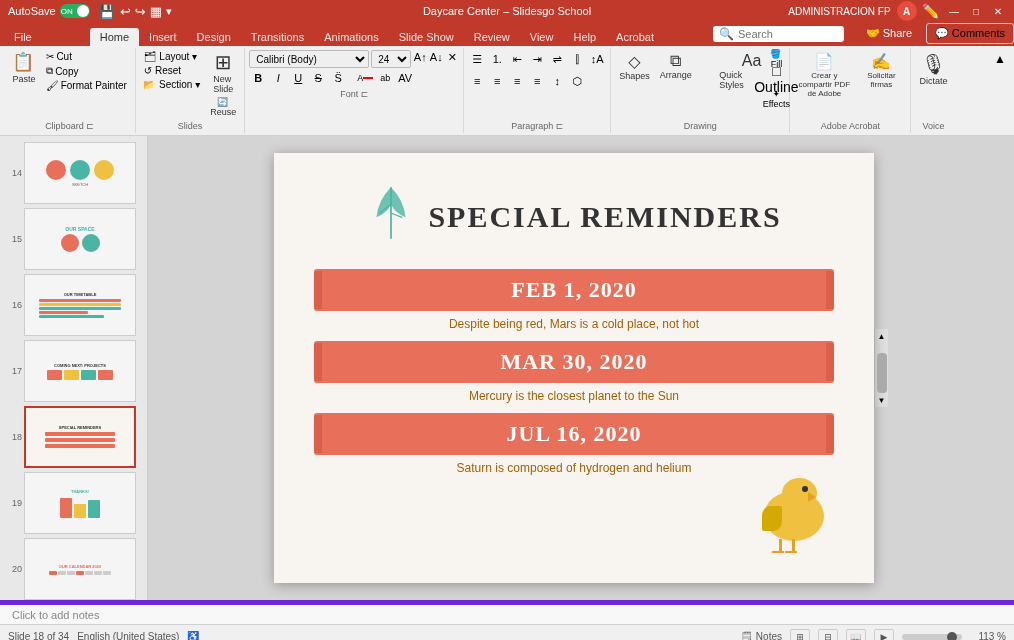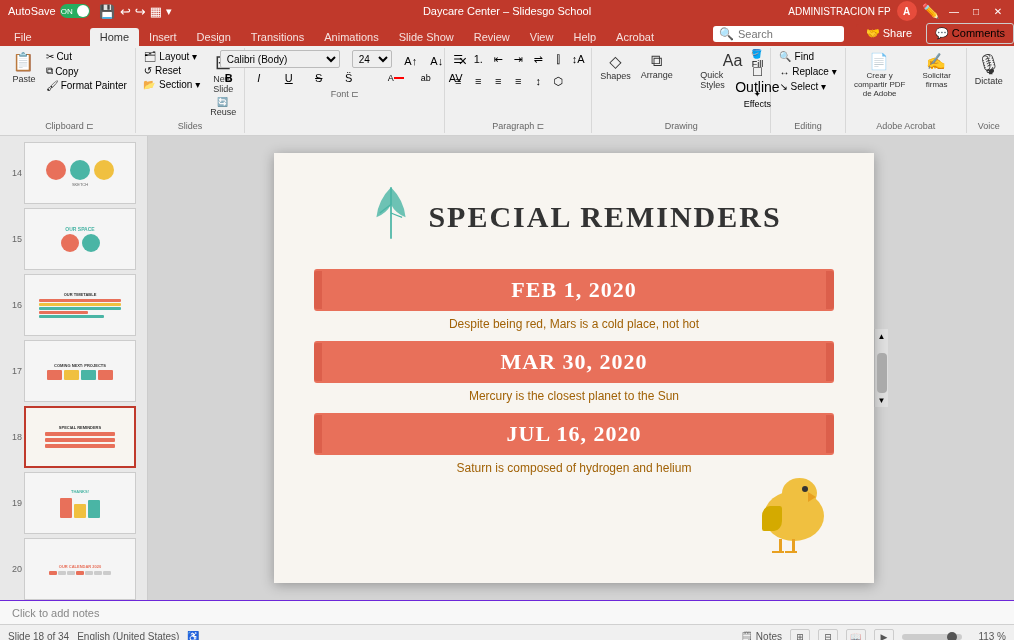--- a/index.html
+++ b/index.html
@@ -41,21 +41,21 @@
     .ribbon-group-label { font-size: 9px; color: #666; margin-top: 2px; }
     .ribbon-btn {
       display: flex; flex-direction: column; align-items: center; padding: 2px 4px; cursor: pointer;
       border-radius: 3px; min-width: 32px; font-size: 9px; color: #333;
     }
     .ribbon-btn .icon { font-size: 18px; line-height: 1.2; }
     .ribbon-btn-small { display: flex; align-items: center; gap: 2px; padding: 1px 4px; cursor: pointer; border-radius: 2px; font-size: 10px; }
 
     
     .font-group-inner { display: flex; flex-direction: column; gap: 1px; }
-    .font-row { display: flex; align-items: flex-end; gap: 12px; }
+    .font-row { display: flex; align-items: flex-start; gap: 2px; }
     .font-select { height: 18px; font-size: 10px; border: 1px solid #bbb; border-radius: 2px; padding: 0 2px; width: 120px; }
     .font-size-select { height: 18px; font-size: 10px; border: 1px solid #bbb; border-radius: 2px; padding: 0 2px; width: 40px; }
     .font-size-btn { width: 14px; height: 14px; background: none; border: none; cursor: pointer; font-size: 11px; }
     .format-btn { width: 18px; height: 18px; background: none; border: 1px solid transparent; cursor: pointer; font-size: 11px; border-radius: 2px; display: flex; align-items: center; justify-content: center; }
     .share-btn { background: #c0392b; color: white; border: none; border-radius: 3px; padding: 3px 10px; font-size: 11px; cursor: pointer; }
     .comment-btn { background: none; border: 1px solid #ccc; border-radius: 3px; padding: 3px 8px; font-size: 11px; cursor: pointer; }
 
     
     #main { display: flex; width: 100%; height: calc(640px - 22px - 24px - 82px - 24px); }
 
@@ -121,21 +121,21 @@
     #right-scrollbar { width: 14px; background: #e0e0e0; display: flex; flex-direction: column; border-left: 1px solid #ccc; }
     .scroll-arrow { width: 100%; height: 14px; display: flex; align-items: center; justify-content: center; cursor: pointer; font-size: 8px; }
     .scroll-track { flex: 1; position: relative; }
     .scroll-thumb { width: 10px; height: 40px; background: #aaa; border-radius: 4px; margin: 0 auto; margin-top: 10px; }
 
     
     .thumb-content { width: 100%; height: 100%; display: flex; flex-direction: column; align-items: center; justify-content: center; padding: 4px; }
 
     
     #notes-bar {
-      width: 100%; height: 24px; background: #f8f8f8; border-top: 1px solid #6d28d9;
+      width: 100%; height: 24px; background: #f8f8f8; border-top: 5px solid #6d28d9;
       display: flex; align-items: center; padding: 0 12px; font-size: 11px; color: #888; cursor: text;
     }
   </style>
 </head>
 <body>
 
 <div id="titlebar">
   <div id="autosave-area">
     <span>AutoSave</span>
     <div id="autosave-toggle">
@@ -294,28 +294,20 @@
       </div>
       <div style="display:flex;flex-direction:column;gap:2px;">
         <button class="format-btn" style="font-size:9px;">🪣 Fill</button>
         <button class="format-btn" style="font-size:14px;">□ Outline</button>
         <button class="format-btn" style="font-size:9px;">✦ Effects</button>
       </div>
     </div>
     <div class="ribbon-group-label">Drawing</div>
   </div>
 
-  <div class="ribbon-group">
-    <div class="ribbon-group-content" style="flex-direction:column;">
-      <div class="ribbon-btn-small">🔍 Find</div>
-      <div class="ribbon-btn-small">↔ Replace ▾</div>
-      <div class="ribbon-btn-small">↘ Select ▾</div>
-    </div>
-    <div class="ribbon-group-label">Editing</div>
-  </div>
 
   <div class="ribbon-group">
     <div class="ribbon-group-content">
       <div class="ribbon-btn" style="max-width:60px;">
         <span style="font-size:16px;color:#c0392b;">📄</span>
         <span style="font-size:8px;text-align:center;">Crear y compartir PDF de Adobe</span>
       </div>
       <div class="ribbon-btn" style="max-width:50px;">
         <span style="font-size:16px;">✍</span>
         <span style="font-size:8px;text-align:center;">Solicitar firmas</span>

